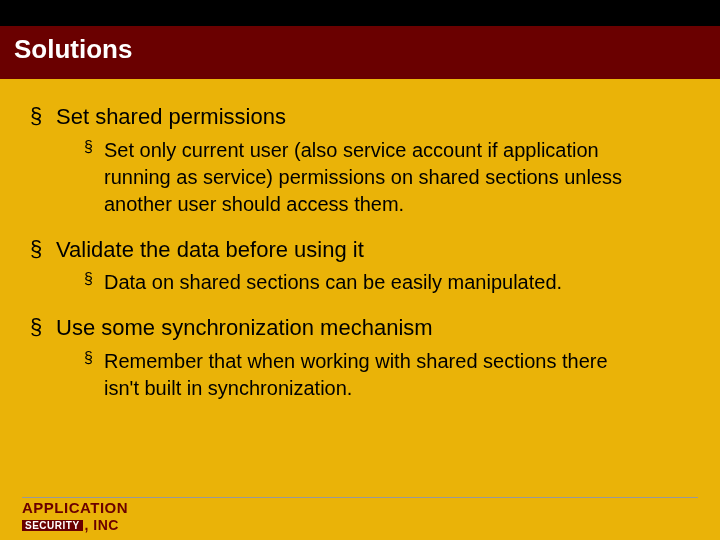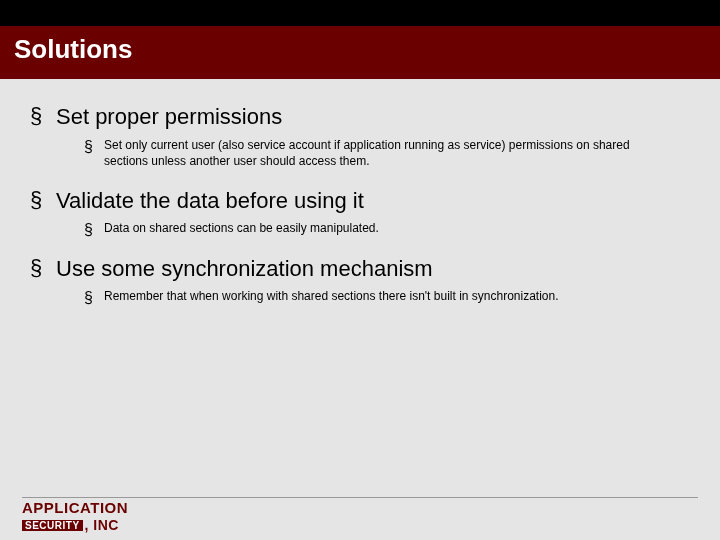--- a/index.html
+++ b/index.html
@@ -8,21 +8,21 @@
     font-family: Arial, Helvetica, sans-serif;
     background: #fff;
     color: #000;
     position: relative;
   }
   .slide {
     width: 720px;
     height: 540px;
     display: flex;
     flex-direction: column;
-    background: #e5e5e5;
+    background: #eab308;
   }
   .topbar {
     background: #000;
     height: 26px;
     width: 100%;
   }
   .titlebar {
     background: #6a0000;
     padding: 8px 14px 14px 14px;
   }
@@ -70,21 +70,21 @@
   .lvl2 > li::before {
     content: "§";
     position: absolute;
     left: 0;
     top: 0;
     font-size: 16px;
     color: #000;
     line-height: 1.3;
   }
   .lvl2-text {
-    font-size: 12px;
+    font-size: 20px;
     line-height: 1.35;
     color: #000;
     max-width: 540px;
   }
   .footer {
     position: absolute;
     left: 0;
     bottom: 0;
     width: 100%;
   }
@@ -132,21 +132,21 @@
   <div class="topbar"></div>
 
   <div class="titlebar">
     <h1>Solutions</h1>
   </div>
 
   <div class="content">
     <ul class="lvl1">
 
       <li>
-        <div class="lvl1-text">Set proper permissions</div>
+        <div class="lvl1-text">Set shared permissions</div>
         <ul class="lvl2">
           <li>
             <div class="lvl2-text">Set only current user (also service account if application running as service) permissions on shared sections unless another user should access them.</div>
           </li>
         </ul>
       </li>
 
       <li>
         <div class="lvl1-text">Validate the data before using it</div>
         <ul class="lvl2">

